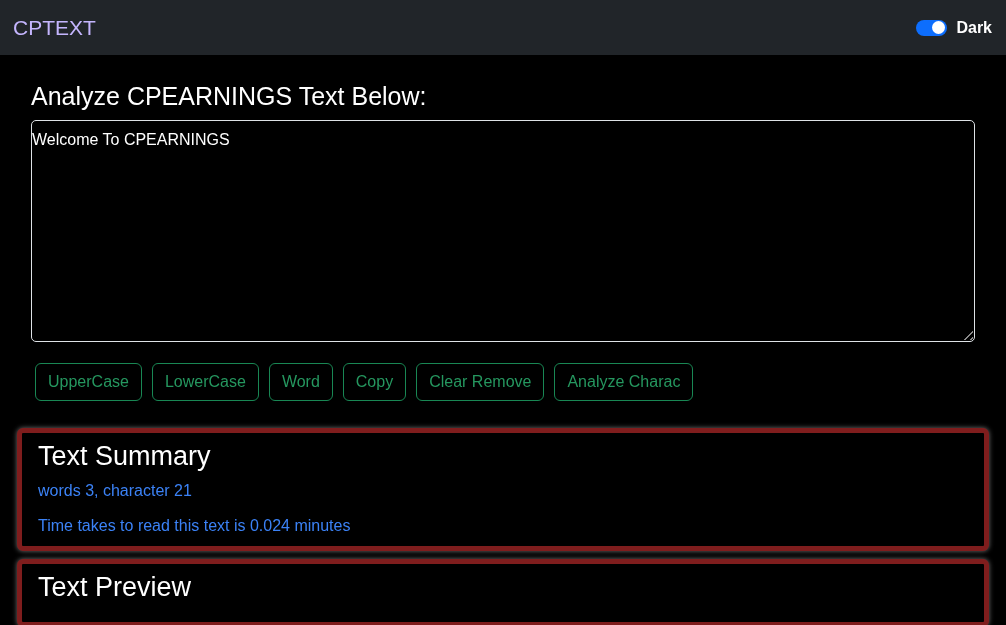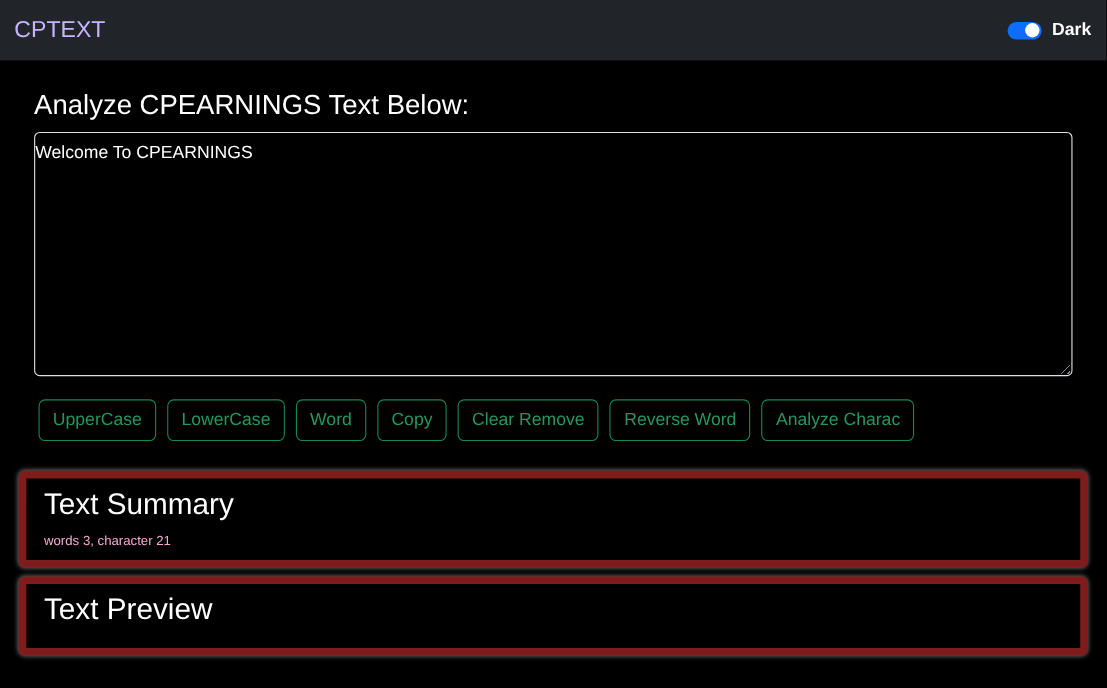--- a/index.html
+++ b/index.html
@@ -106,35 +106,35 @@
     border-radius: 6px;
     line-height: 1.4;
     cursor: pointer;
     text-align: right;
   }
 
   
   .cards { margin: 27px 17px 0 17px; }
   .card {
     background: #000000;
-    border: 7px solid #7f1d1d;
+    border: 5px solid #7f1d1d;
     border-radius: 6px;
     box-shadow: 0 0 5px rgba(255,255,255,0.45);
     padding: 5px 16px 9px 16px;
     margin-bottom: 8px;
   }
   .card-title {
     color: #ffffff;
     font-size: 27px;
     font-weight: 400;
     margin: 3px 0 10px 0;
   }
   .card p {
-    color: #f9a8d4;
-    font-size: 12px;
+    color: #3b82f6;
+    font-size: 16px;
     margin: 0 0 17px 0;
   }
   .card p:last-child { margin-bottom: 2px; }
 </style>
 </head>
 <body>
 
 <nav class="navbar">
   <a class="brand">CPTEXT</a>
   <div class="theme-area">
@@ -152,29 +152,29 @@
     <textarea class="main-textarea" spellcheck="false" style="">Welcome To CPEARNINGS</textarea>
     <div class="resize-grip"></div>
   </div>
 
   <div class="btn-row">
     <button class="btn">UpperCase</button>
     <button class="btn">LowerCase</button>
     <button class="btn">Word</button>
     <button class="btn">Copy</button>
     <button class="btn">Clear Remove</button>
-    <button class="btn">Reverse Word</button>
     <button class="btn">Analyze Charac</button>
   </div>
 </div>
 
 <div class="cards">
 
   <div class="card">
     <h2 class="card-title">Text Summary</h2>
     <p>words 3, character 21</p>
+    <p>Time takes to read this text is 0.024 minutes</p>
   </div>
 
   <div class="card">
     <h2 class="card-title">Text Preview</h2>
   </div>
 
 </div>
 
 </body></html>

